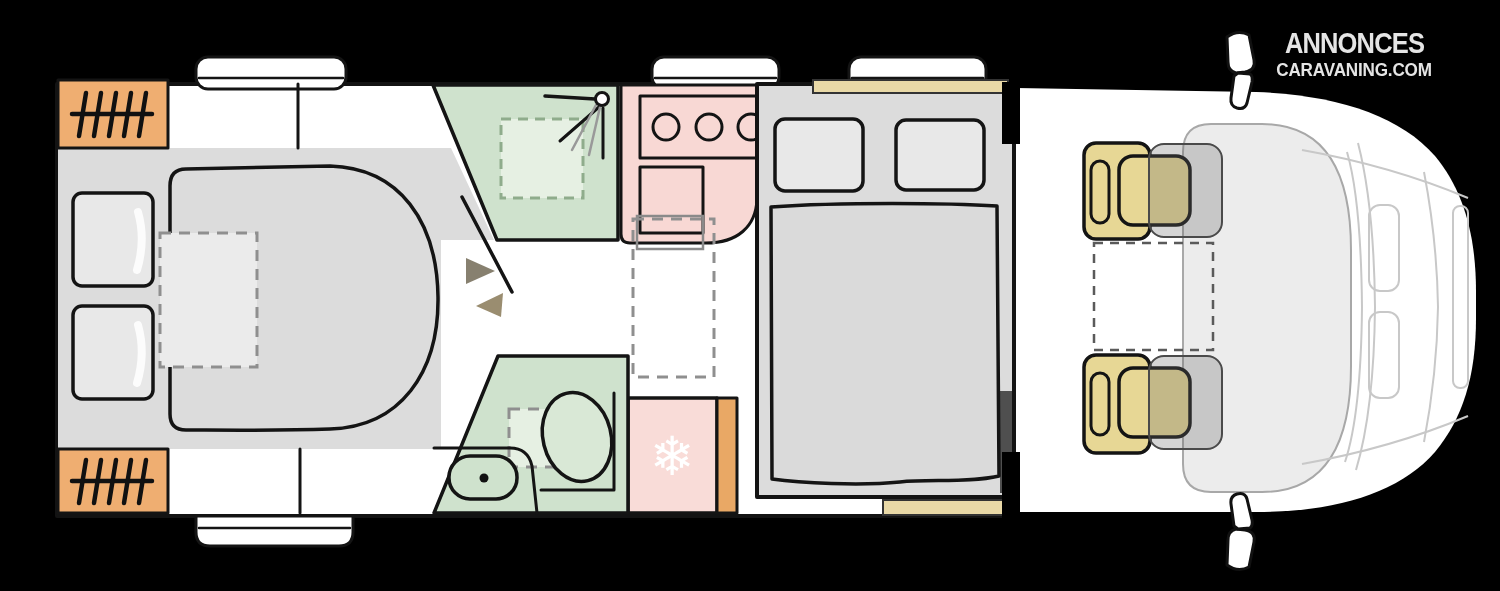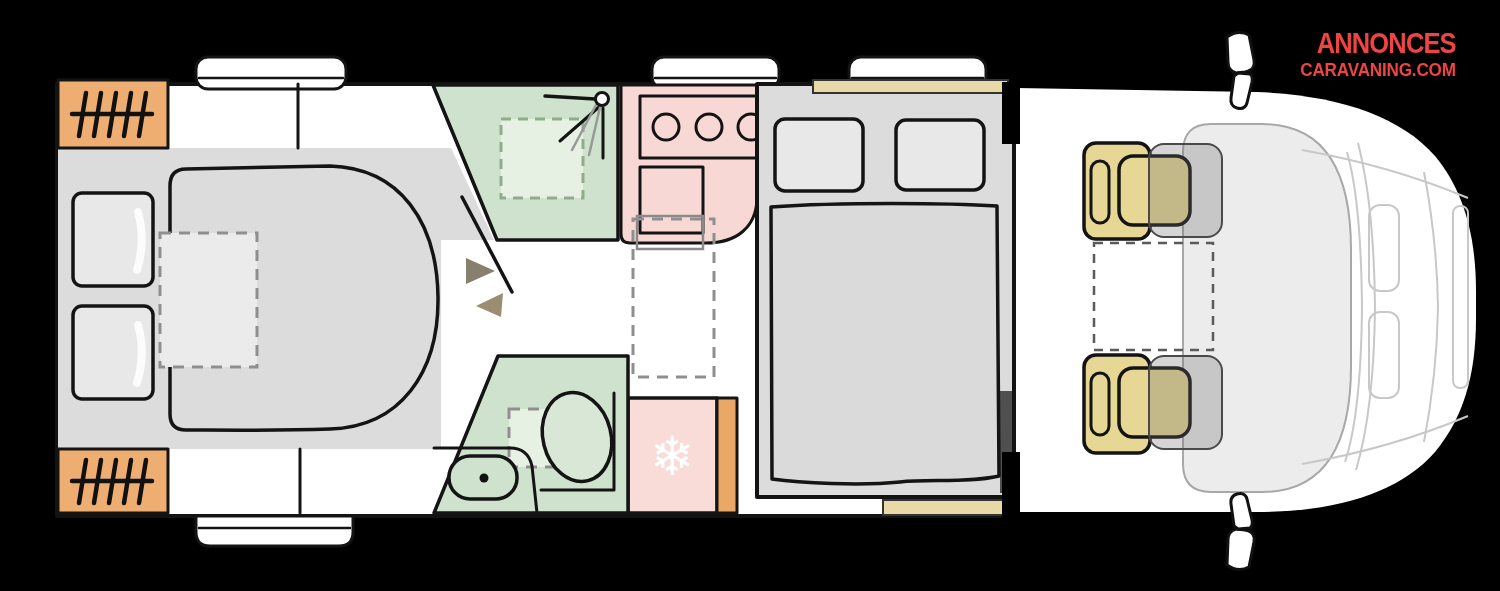--- a/index.html
+++ b/index.html
@@ -9,21 +9,21 @@
   
   .k4{stroke:#131313;stroke-width:4;stroke-linejoin:round;stroke-linecap:round;}
   .k35{stroke:#141414;stroke-width:3.5;stroke-linejoin:round;stroke-linecap:round;}
   .k3{stroke:#141414;stroke-width:3;stroke-linejoin:round;stroke-linecap:round;}
   .k25{stroke:#141414;stroke-width:2.5;stroke-linecap:round;}
   .nf{fill:none;}
   .dashg{stroke:#8f8f8f;stroke-width:3;stroke-dasharray:11 8;}
   .dashd{stroke:#5a5a5a;stroke-width:2.5;stroke-dasharray:9 7;}
   .cabline{stroke:#c8c8c8;stroke-width:2;fill:none;}
   
-  #logo{position:absolute;top:28px;right:44px;text-align:right;color:#ef4444;line-height:1;}
+  #logo{position:absolute;top:28px;right:68px;text-align:left;color:#e5e5e5;line-height:1;}
   #logo .l1{display:block;font-weight:bold;font-size:30px;letter-spacing:-1px;
             transform:scaleX(.85);transform-origin:right center;}
   #logo .l2{display:block;font-weight:bold;font-size:19px;letter-spacing:-0.2px;margin-top:2px;
             transform:scaleX(.9);transform-origin:right center;}
 </style>
 </head>
 <body>
 
 <div id="canvas">
 <svg id="plan" width="1500" height="591" viewBox="0 0 1500 591">

